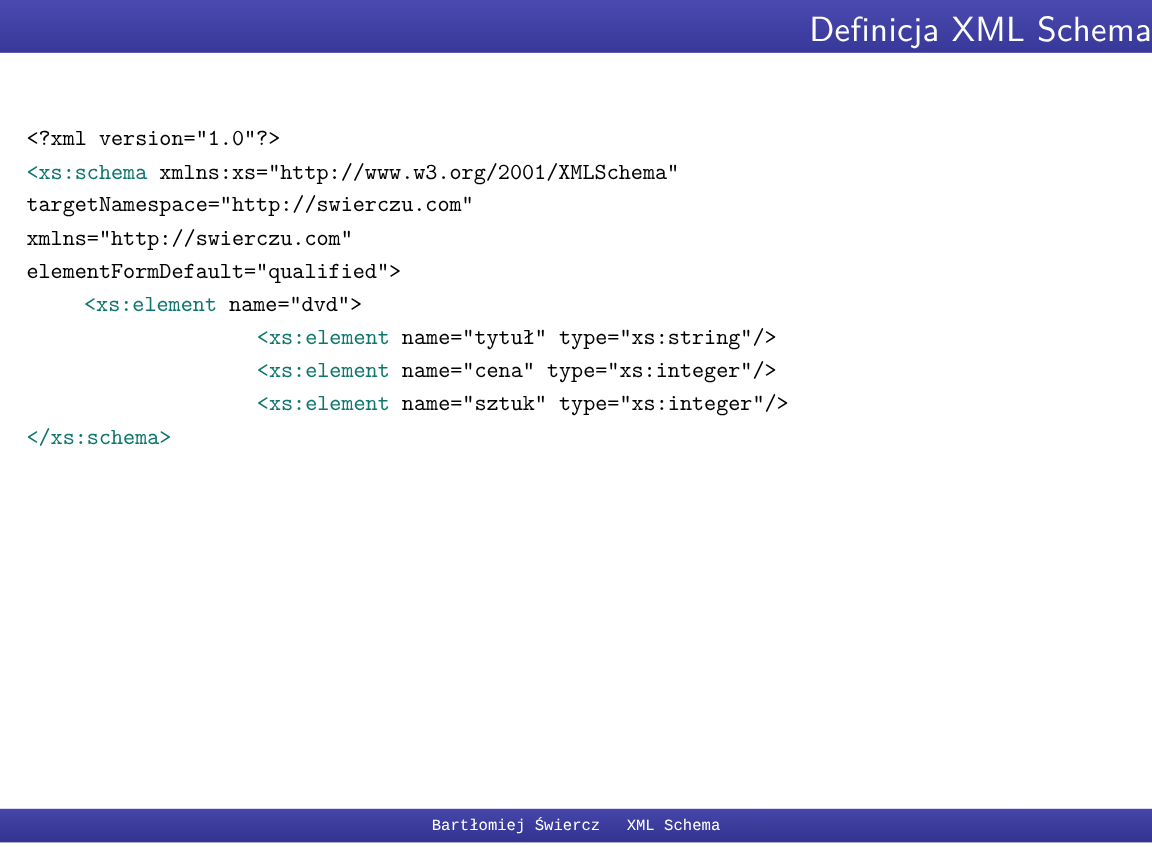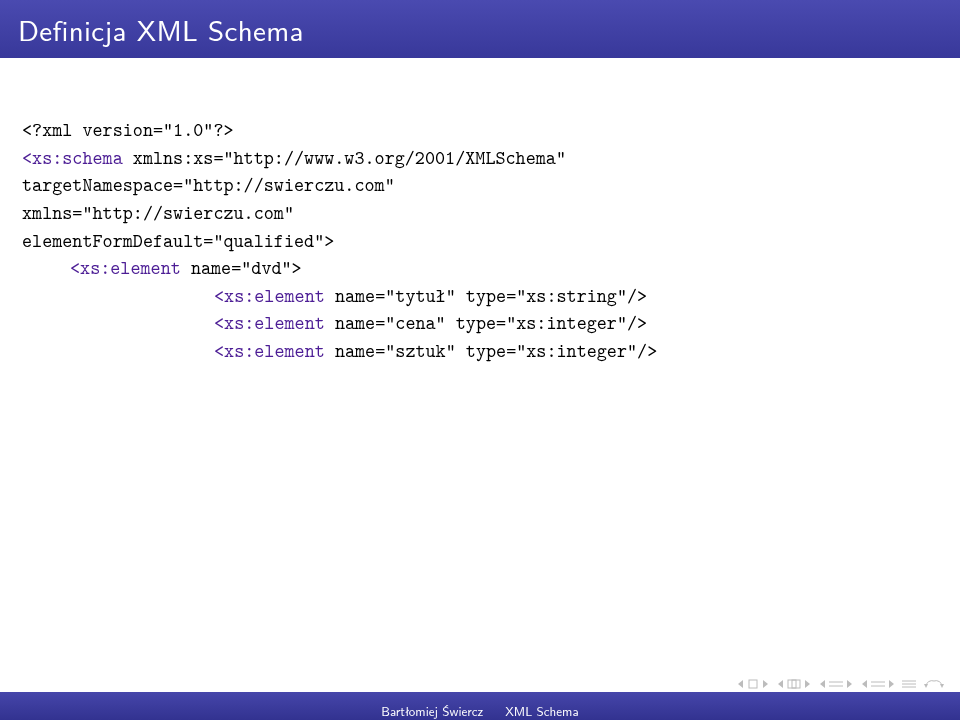--- a/index.html
+++ b/index.html
@@ -7,56 +7,58 @@
     width: 960px;
     height: 720px;
     background: #fff;
     font-family: "Latin Modern Sans", "Computer Modern Sans", "DejaVu Sans", sans-serif;
     position: relative;
     overflow: hidden;
   }
   .titlebar {
     background: #3a3a9e;
     background: linear-gradient(to bottom, #4a4ab0 0%, #38389a 100%);
-    height: 58px;
+    height: 44px;
     display: flex;
     align-items: center;
     padding-left: 18px;
+    justify-content: flex-end;
   }
   .titlebar h1 {
     color: #fff;
     font-size: 29px;
     font-weight: normal;
     letter-spacing: 0.3px;
   }
   .content {
     padding: 58px 22px 0 22px;
     font-family: "Latin Modern Mono", "DejaVu Sans Mono", "Courier New", monospace;
     font-size: 19.2px;
     line-height: 1.44;
     color: #000;
   }
   .ind1 { padding-left: 48px; }
   .ind2 { padding-left: 96px; }
   .ind3 { padding-left: 144px; }
   .ind4 { padding-left: 192px; }
-  .blue { color: #4c1d95; }
+  .blue { color: #0f766e; }
   .footer {
     position: absolute;
-    bottom: 0;
+    bottom: 18px;
     left: 0;
     right: 0;
     height: 28px;
     background: #3a3a9e;
     background: linear-gradient(to bottom, #4646aa 0%, #323290 100%);
     display: flex;
-    align-items: flex-end;
+    align-items: center;
     justify-content: center;
     font-size: 13px;
     color: #fff;
+    font-family: Liberation Mono, monospace;
   }
   .footer .author { margin-right: 22px; }
   .footer .topic { color: #fff; }
   .navbar {
     position: absolute;
     bottom: 30px;
     right: 14px;
     display: flex;
     align-items: center;
     gap: 6px;
@@ -80,20 +82,21 @@
 <div class="content">
   <div>&lt;?xml version="1.0"?&gt;</div>
   <div><span class="blue">&lt;xs:schema</span><span> xmlns:xs="http://www.w3.org/2001/XMLSchema"</span></div>
   <div>targetNamespace="http://swierczu.com"</div>
   <div>xmlns="http://swierczu.com"</div>
   <div>elementFormDefault="qualified"&gt;</div>
   <div class="ind1"><span class="blue">&lt;xs:element</span><span> name="dvd"&gt;</span></div>
   <div class="ind4"><span class="blue">&lt;xs:element</span><span> name="tytuł" type="xs:string"/&gt;</span></div>
   <div class="ind4"><span class="blue">&lt;xs:element</span><span> name="cena" type="xs:integer"/&gt;</span></div>
   <div class="ind4"><span class="blue">&lt;xs:element</span><span> name="sztuk" type="xs:integer"/&gt;</span></div>
+  <div class="blue">&lt;/xs:schema&gt;</div>
 </div>
 
 <div class="navbar">
   <span class="navgroup">
     <svg width="10" height="10" viewBox="0 0 10 10">
         <polygon points="7,1 2,5 7,9" fill="#bcbcbc"></polygon>
       </svg>
     <svg width="12" height="10" viewBox="0 0 12 10">
         <rect x="2" y="1" width="8" height="8" fill="none" stroke="#bcbcbc" stroke-width="1"></rect>
       </svg>

